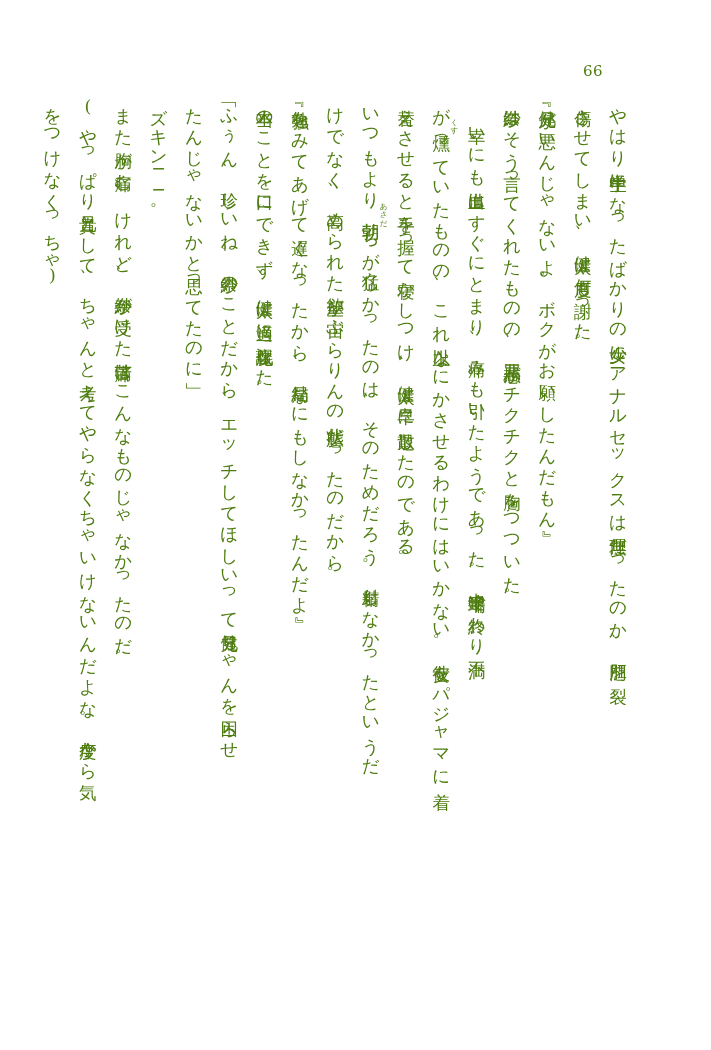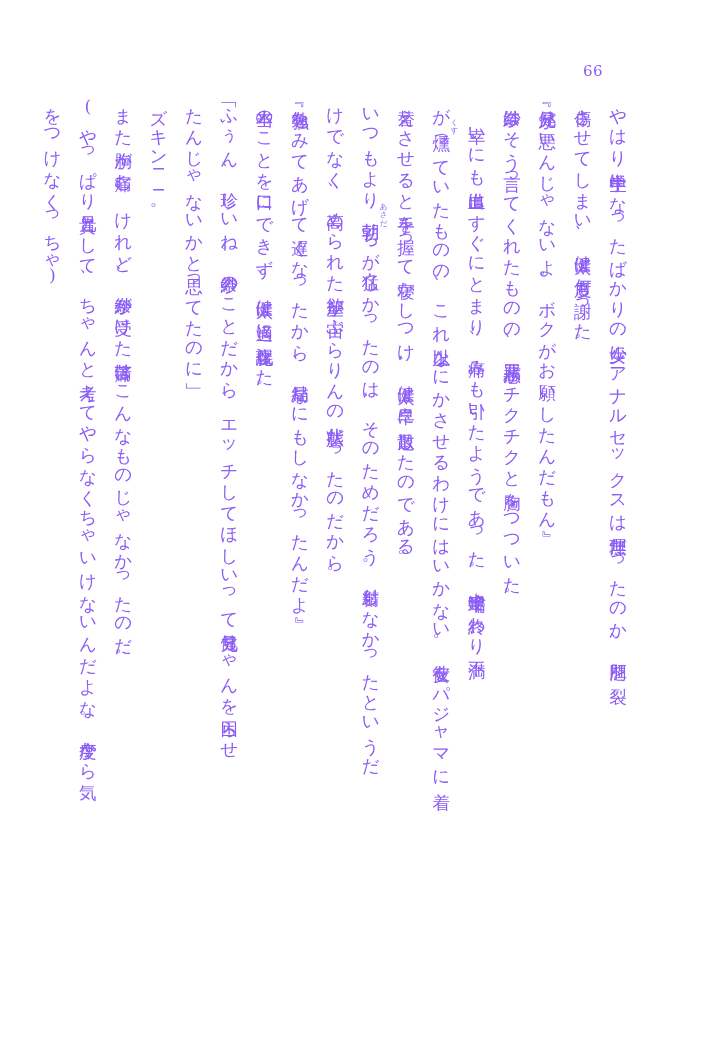--- a/index.html
+++ b/index.html
@@ -7,21 +7,21 @@
     padding: 0;
     background: #ffffff;
   }
   .page {
     position: relative;
     width: 711px;
     height: 1046px;
     background: #ffffff;
     overflow: hidden;
     font-family: "DejaVu Serif", "Liberation Serif", serif;
-    color: #8b5cf6;
+    color: #4d7c0f;
   }
   .page-number {
     position: absolute;
     top: 62px;
     right: 108px;
     font-size: 15px;
     font-family: "DejaVu Serif", "Liberation Serif", serif;
     letter-spacing: 0.5px;
   }
   

